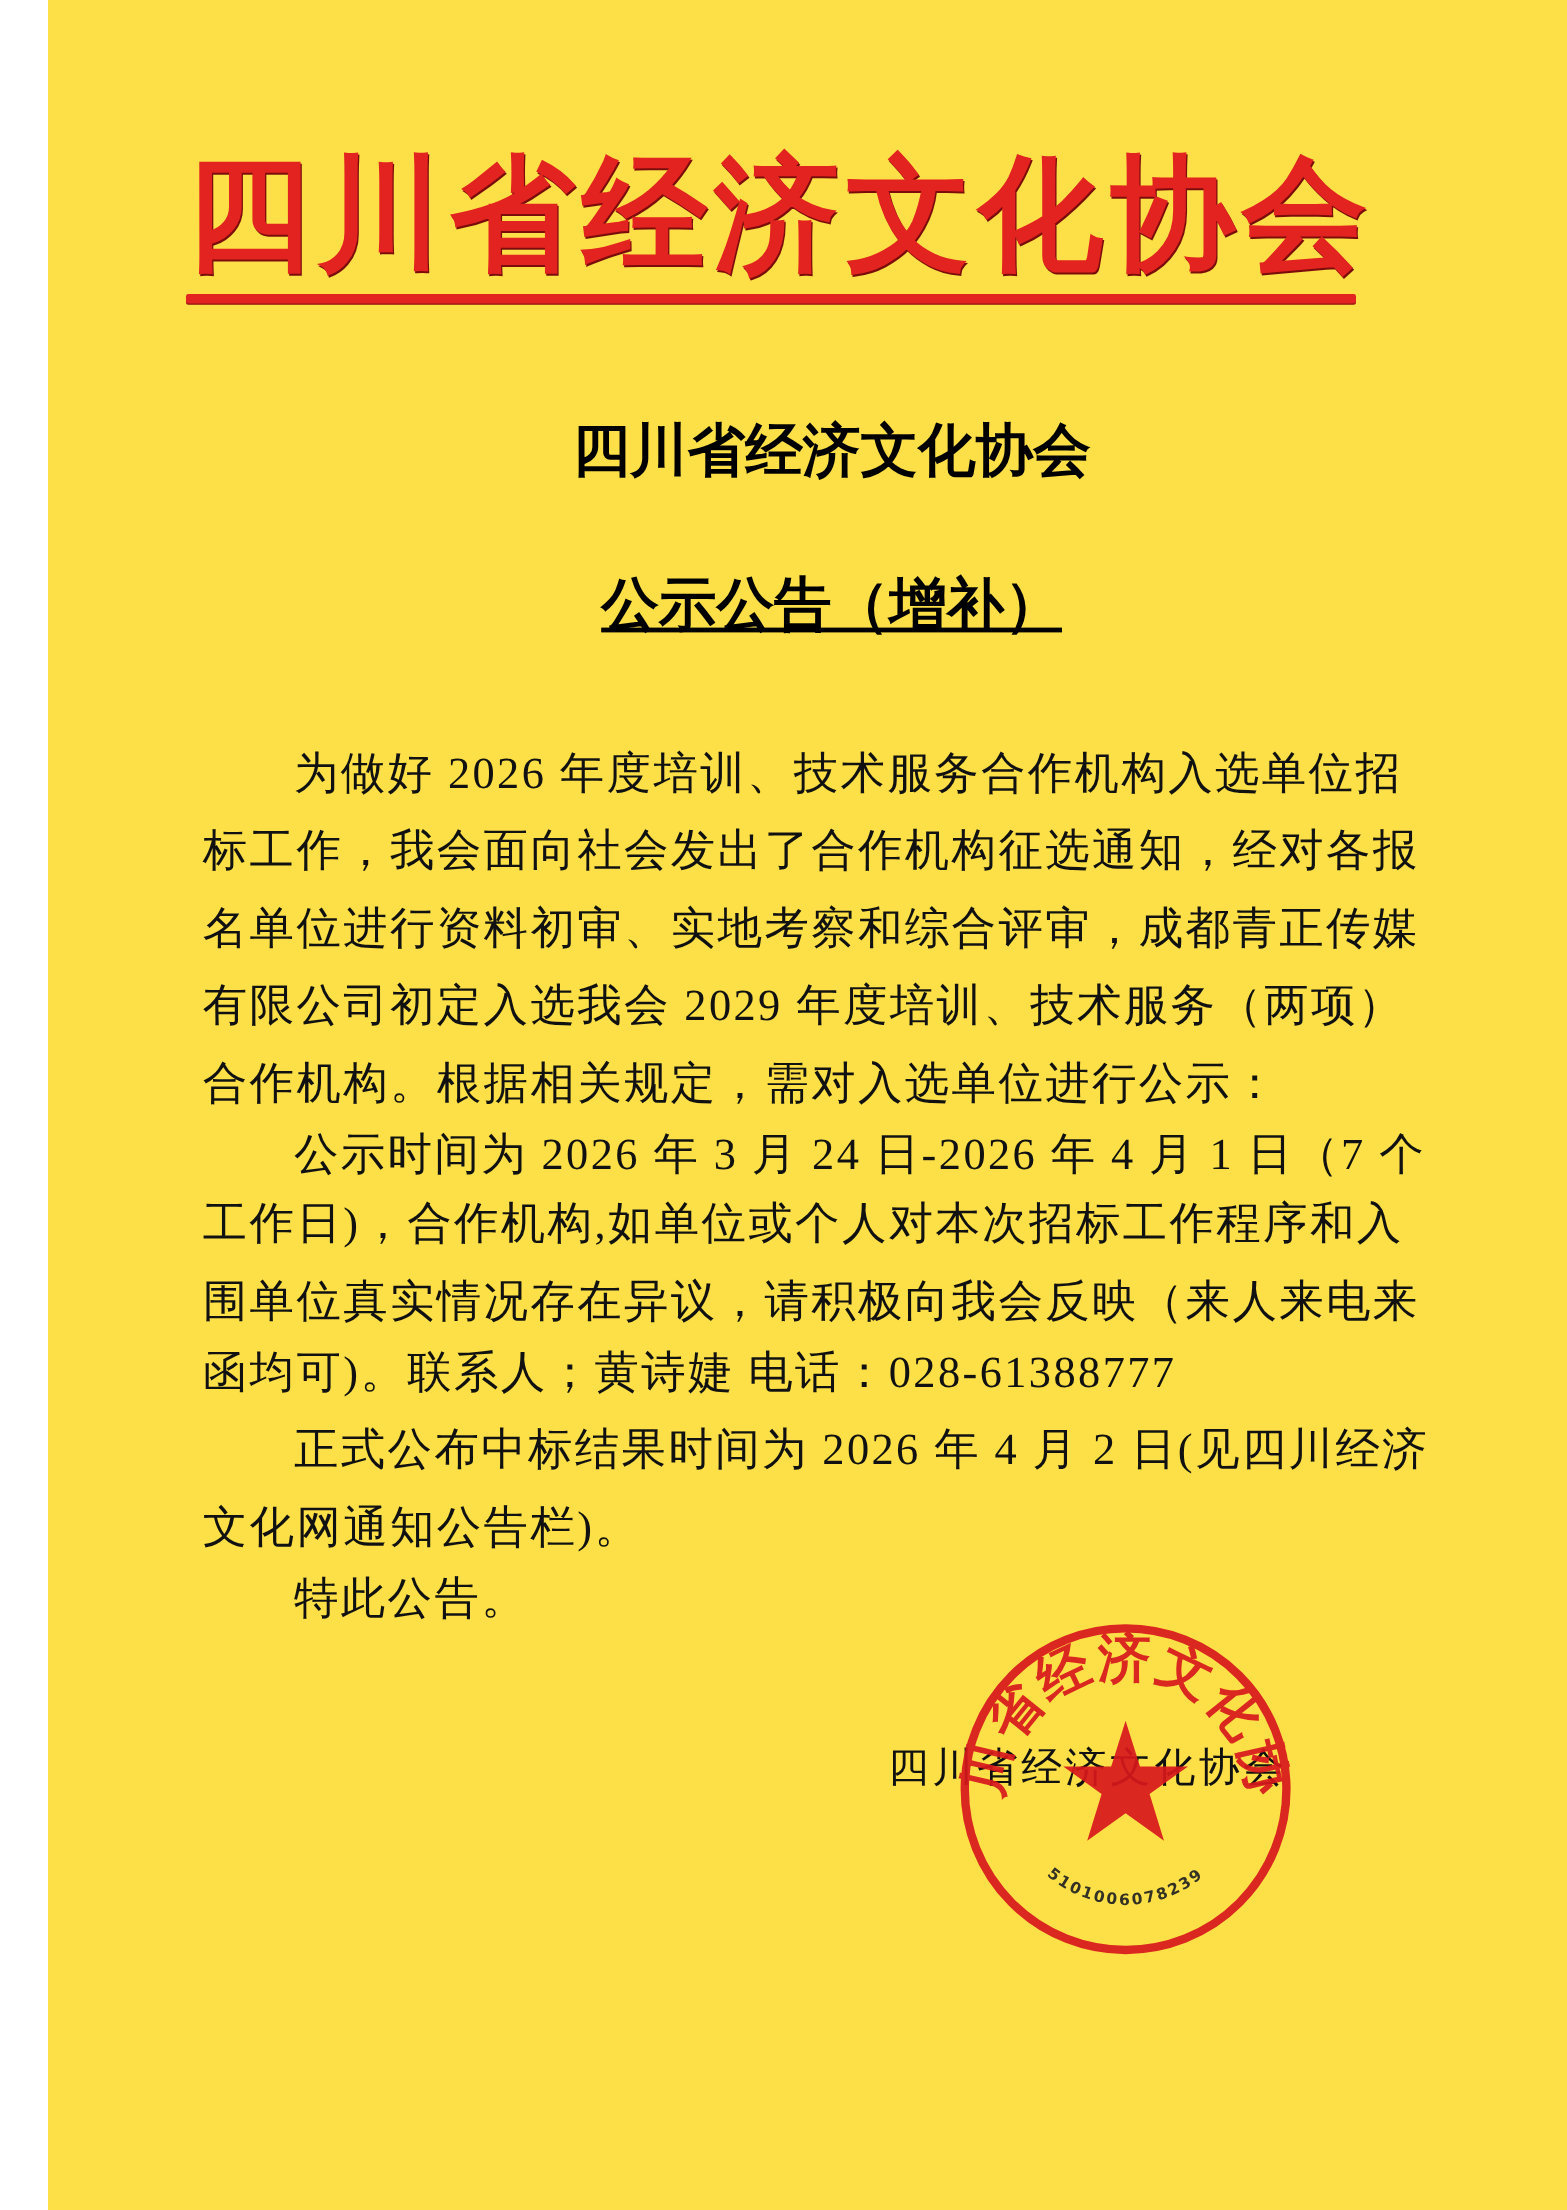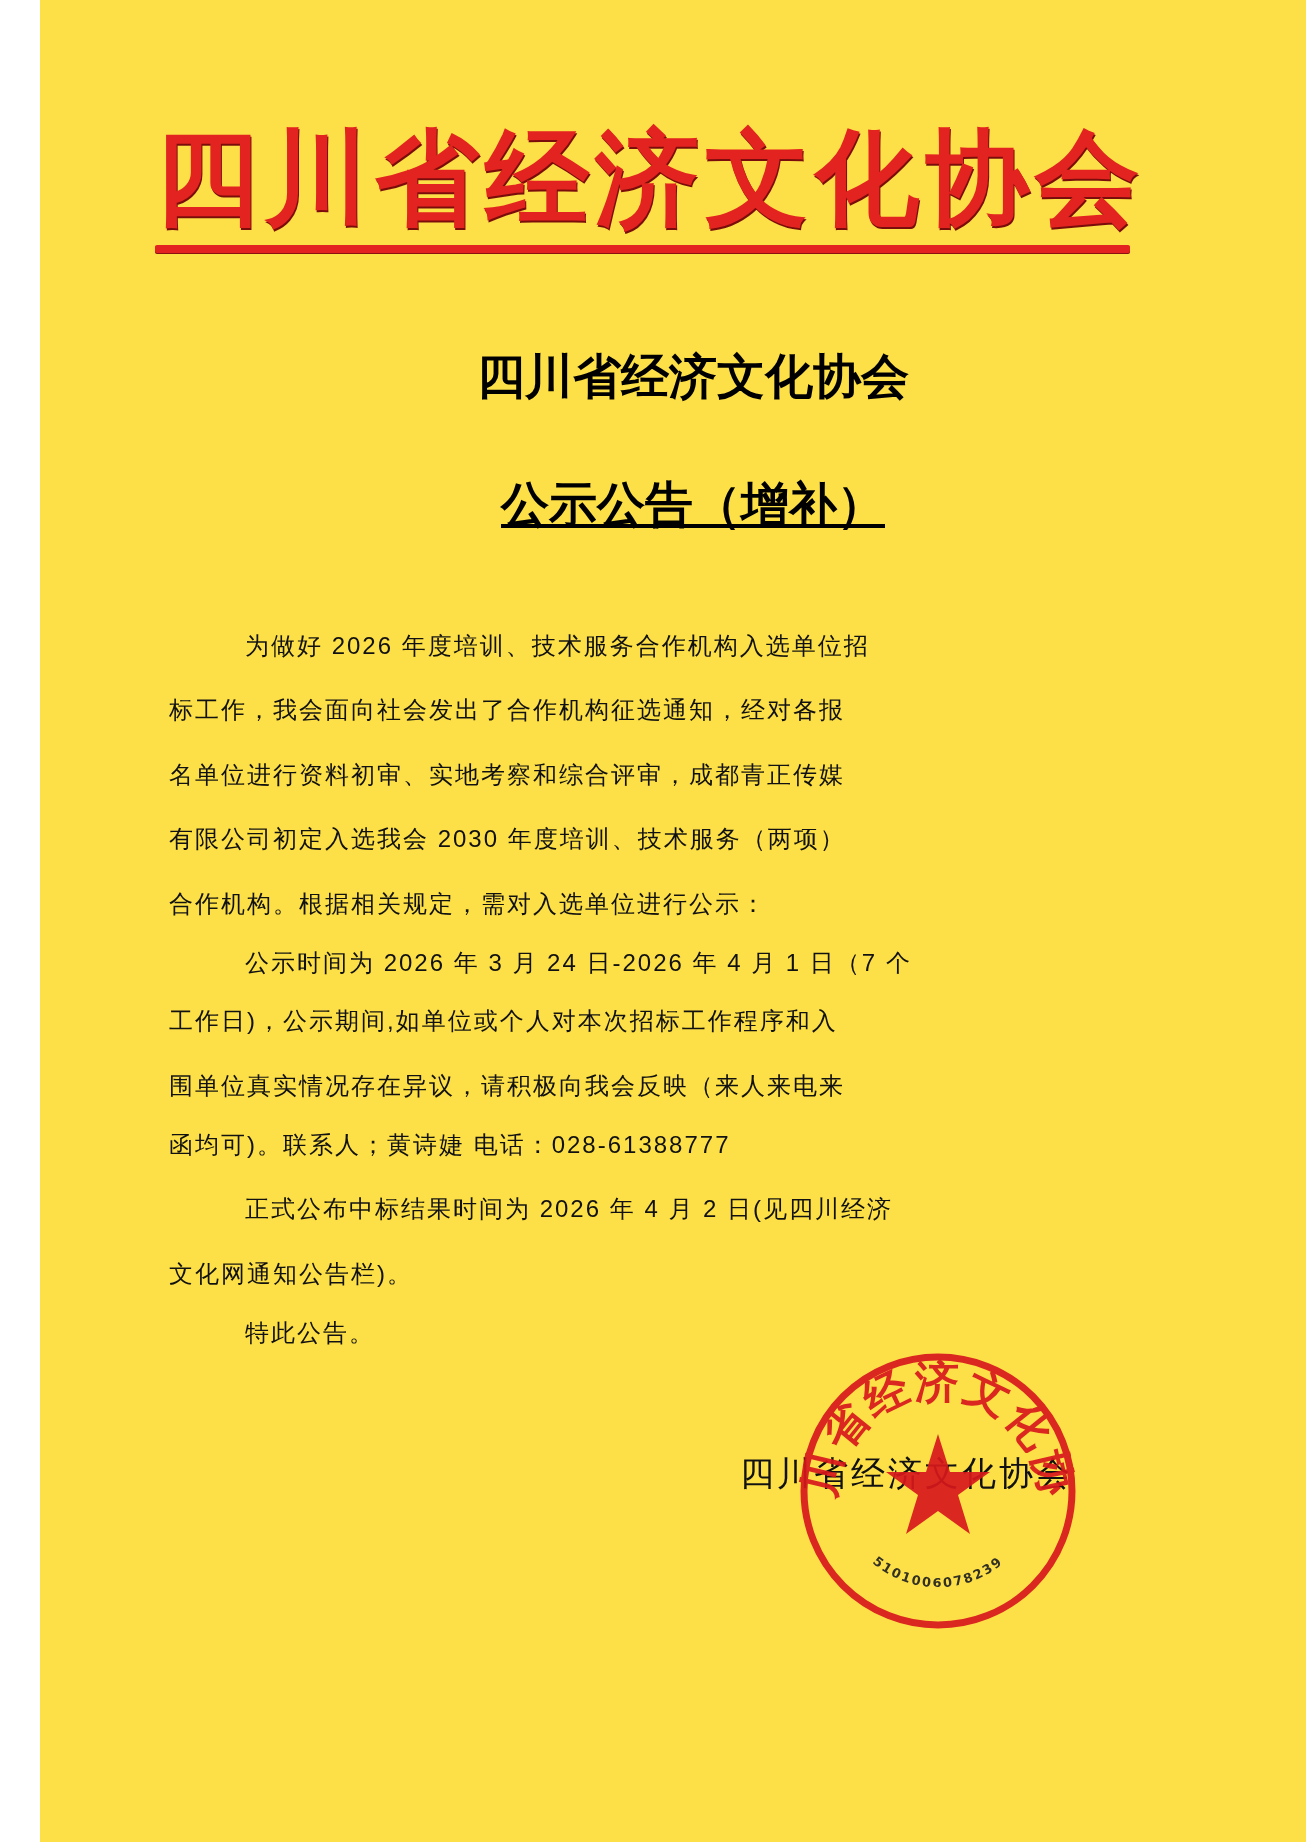--- a/index.html
+++ b/index.html
@@ -14,22 +14,22 @@
     .letterhead-rule { position: absolute; left: 115px; top: 245px; width: 975px; height: 8px;
       background: #e3231f; border-radius: 2px; box-shadow: 0 1px 0 #8a1210; }
 
     .title { position: absolute; left: 0; width: 1306px; text-align: center; font-weight: bold;
       font-family: "DejaVu Serif", "Liberation Serif", serif; font-size: 48px; line-height: 64px;
       color: #000; white-space: nowrap; }
     .title.l1 { top: 344px; }
     .title.l2 { top: 408px; }
     .title.l3 { top: 472px; text-decoration: underline; }
 
-    .body-line { position: absolute; left: 129px; width: 980px; font-size: 24px; line-height: 44px;
-      color: #111; white-space: nowrap; font-family: Liberation Sans, sans-serif;
+    .body-line { position: absolute; left: 129px; width: 980px; font-size: 37px; line-height: 44px;
+      color: #111; white-space: nowrap; font-family: Liberation Serif, serif;
       letter-spacing: 2px; }
     .body-line.indent { left: 205px; }
 
     .signature { position: absolute; left: 700px; font-size: 34px; line-height: 44px; color: #111;
       white-space: nowrap; letter-spacing: 3px; z-index: 1; }
 
     .stamp { position: absolute; left: 757px; top: 1350px; width: 282px; height: 282px; z-index: 2;
       pointer-events: none; opacity: 0.92; }
   </style>
 </head>
@@ -40,24 +40,24 @@
   <div class="letterhead">四川省经济文化协会</div>
   <div class="letterhead-rule"></div>
 
   <div class="title l1">四川省经济文化协会</div>
   <div class="title l3">公示公告（增补）</div>
 
   <div>
     <div class="body-line indent" style="top:624px">为做好 2026 年度培训、技术服务合作机构入选单位招</div>
     <div class="body-line" style="top:688px">标工作，我会面向社会发出了合作机构征选通知，经对各报</div>
     <div class="body-line" style="top:753px">名单位进行资料初审、实地考察和综合评审，成都青正传媒</div>
-    <div class="body-line" style="top:817px">有限公司初定入选我会 2030 年度培训、技术服务（两项）</div>
+    <div class="body-line" style="top:817px">有限公司初定入选我会 2029 年度培训、技术服务（两项）</div>
     <div class="body-line" style="top:882px">合作机构。根据相关规定，需对入选单位进行公示：</div>
     <div class="body-line indent" style="top:941px">公示时间为 2026 年 3 月 24 日-2026 年 4 月 1 日（7 个</div>
-    <div class="body-line" style="top:999px">工作日)，公示期间,如单位或个人对本次招标工作程序和入</div>
+    <div class="body-line" style="top:999px">工作日)，合作机构,如单位或个人对本次招标工作程序和入</div>
     <div class="body-line" style="top:1064px">围单位真实情况存在异议，请积极向我会反映（来人来电来</div>
     <div class="body-line" style="top:1123px">函均可)。联系人；黄诗婕    电话：028-61388777</div>
     <div class="body-line indent" style="top:1187px">正式公布中标结果时间为 2026 年 4 月 2 日(见四川经济</div>
     <div class="body-line" style="top:1252px">文化网通知公告栏)。</div>
     <div class="body-line indent" style="top:1311px">特此公告。</div>
   </div>
 
   <div class="signature" style="top:1451px">四川省经济文化协会</div>
 
   <svg class="stamp" viewBox="0 0 282 282" xmlns="http://www.w3.org/2000/svg">

